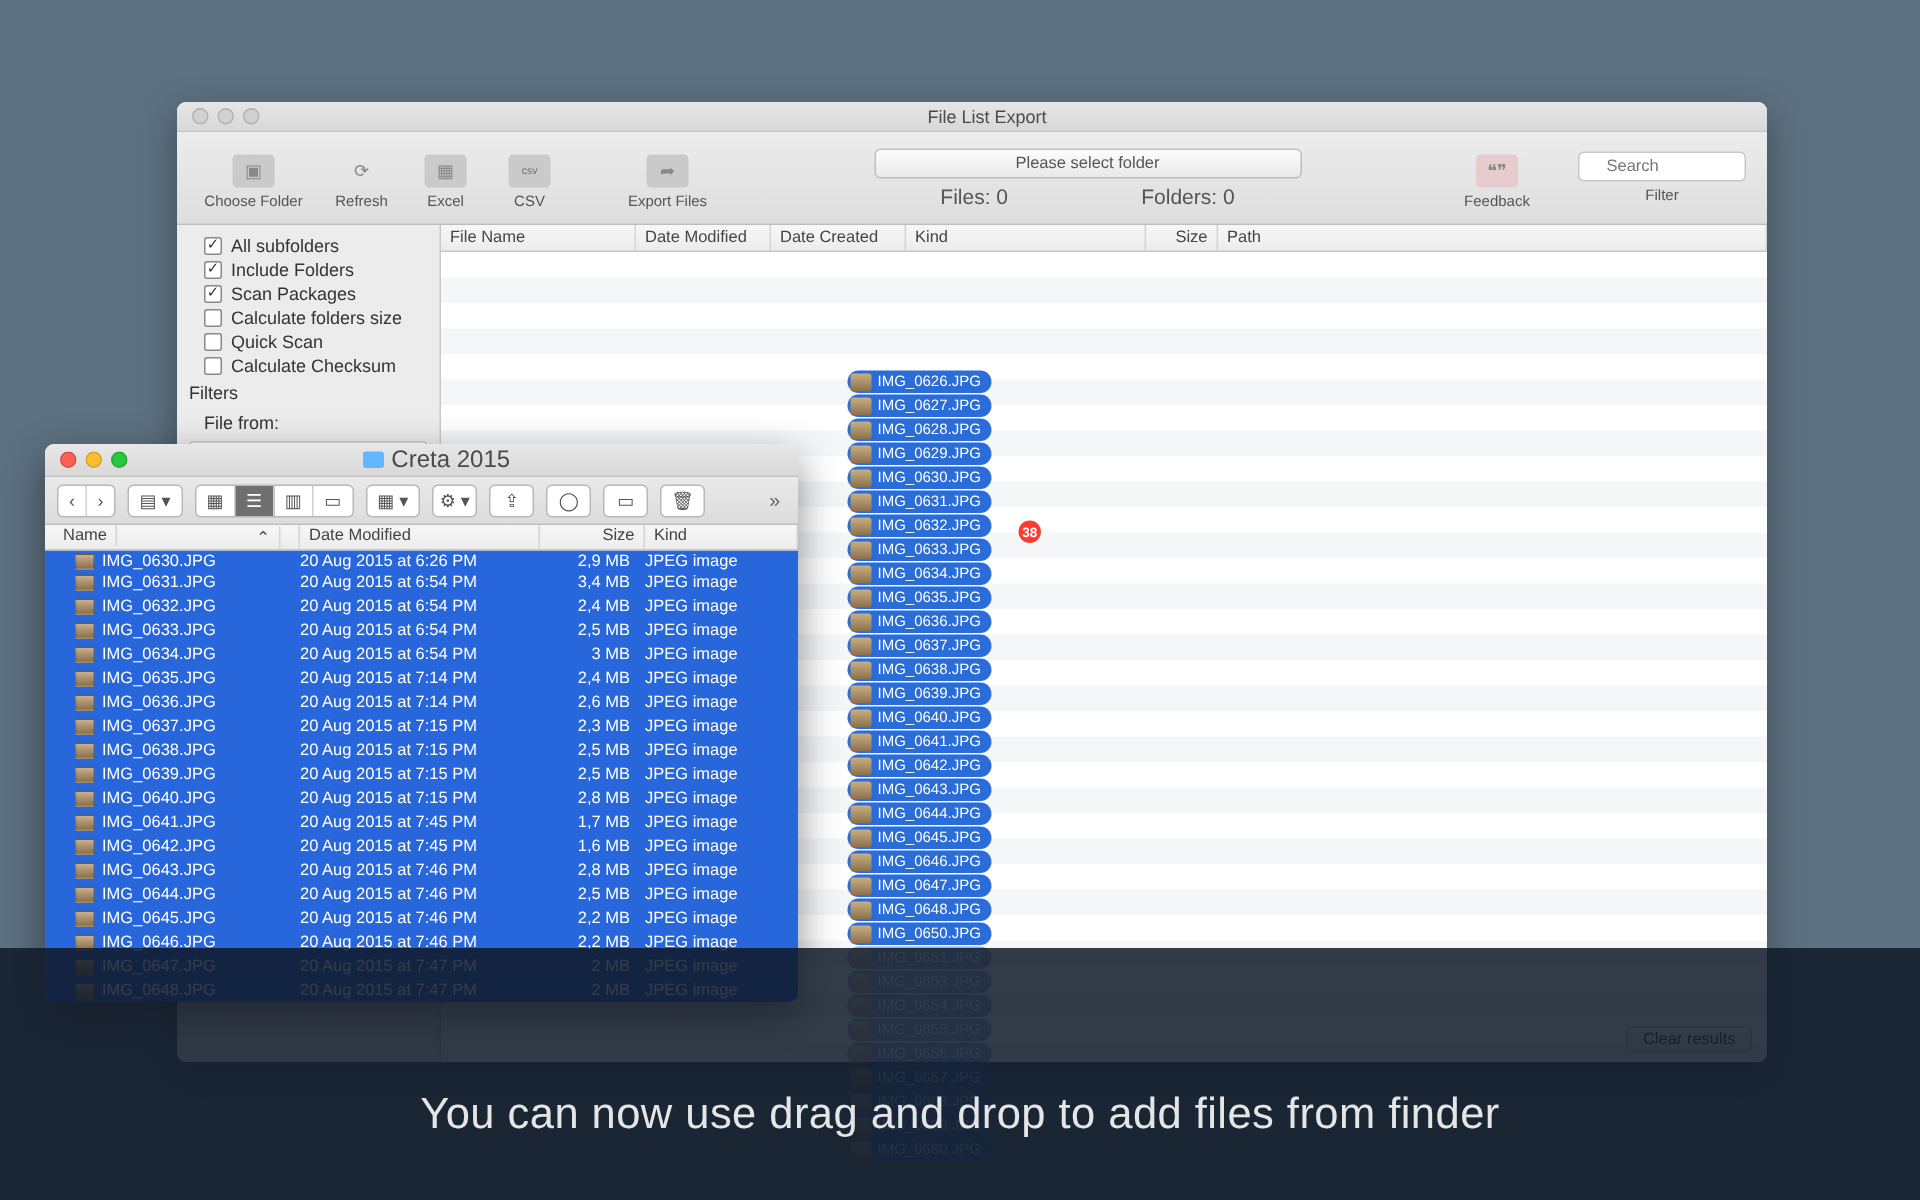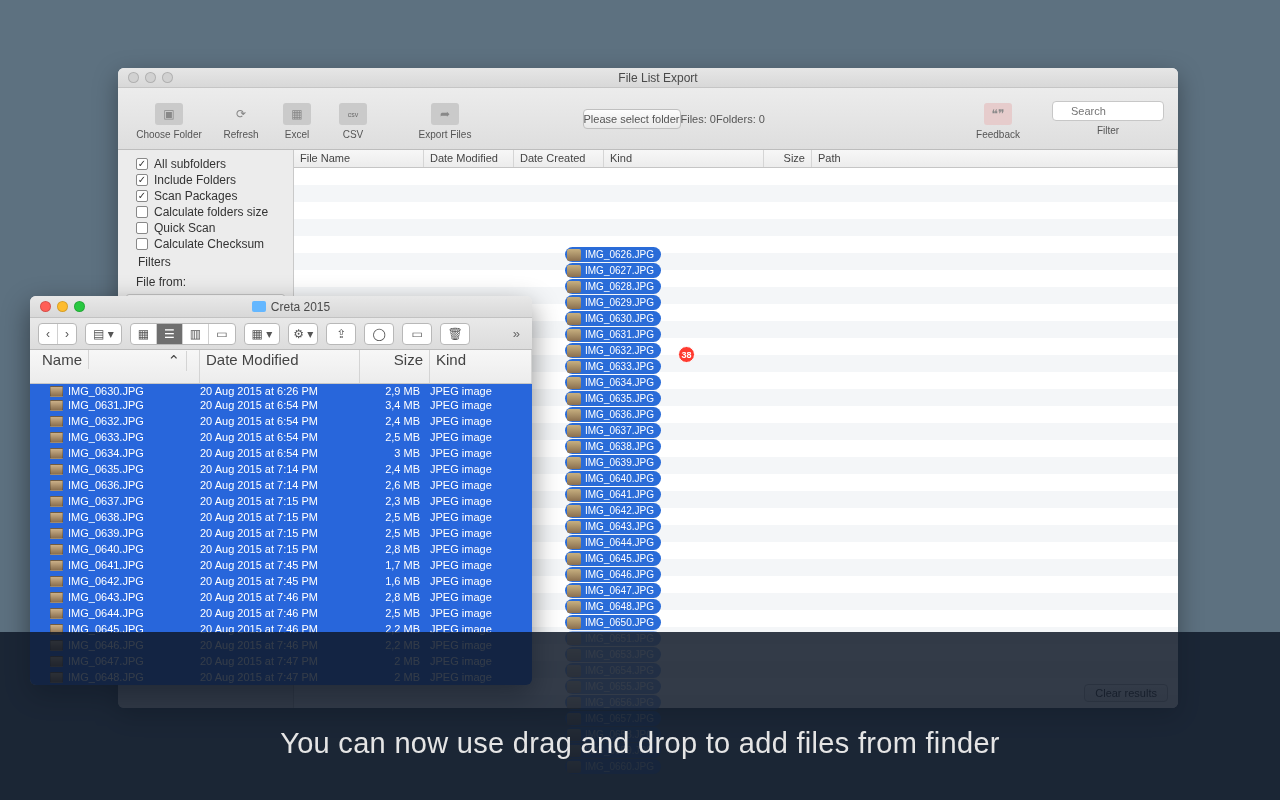--- a/index.html
+++ b/index.html
@@ -44,33 +44,33 @@
 .toolbar-left { display: flex; padding-left: 10px; gap: 6px; }
 .tb-btn { display: flex; flex-direction: column; align-items: center; width: 68px; padding-top: 6px; }
 .tb-btn.small { width: 50px; }
 .tb-btn.wider { width: 82px; }
 .tb-icon { width: 28px; height: 22px; background: #cacaca; border-radius: 3px; display:flex; align-items:center; justify-content:center; color:#888; font-size:12px; }
 .tb-label { font-size: 10px; color: #555; margin-top: 4px; white-space: nowrap; }
 
 .toolbar-center {
   margin: 16px auto;
   display: flex;
-  flex-direction: row;
+  flex-direction: column;
   width: 285px;
 }
 .select-folder-bar {
   background: linear-gradient(#fdfdfd,#e9e9e9);
   border: 1px solid #bfbfbf;
   border-radius: 4px;
   font-size: 11px;
   text-align: center;
   color: #555;
   padding: 3px 0;
 }
-.stats-line { display: flex; justify-content: space-around; font-size: 11px; color: #555; margin-top: 4px; }
+.stats-line { display: flex; justify-content: space-around; font-size: 14px; color: #555; margin-top: 4px; }
 
 .toolbar-right { display: flex; align-items: center; gap: 20px; padding-right: 14px; }
 .search-wrap { display: flex; flex-direction: column; align-items: center; }
 .search-input {
   width: 112px; height: 20px; border: 1px solid #c7c7c7; border-radius: 4px;
   background: #fff; font-size: 11px; padding-left: 18px; color: #888;
   position: relative;
 }
 .search-box { position: relative; }
 .search-box::before { content:"🔍"; position:absolute; left:4px; top:2px; font-size:11px; opacity:.6; }
@@ -81,21 +81,21 @@
   width: 176px;
   background: #ececec;
   border-right: 1px solid #c9c9c9;
   padding-top: 6px;
   font-size: 12px;
   color: #333;
 }
 .sidebar-row { display: flex; align-items: center; padding: 1px 8px 1px 18px; text-align: center; }
 .cb { width: 12px; height: 12px; border: 1px solid #888; border-radius: 2px; margin-right: 6px; display:inline-flex; align-items:center; justify-content:center; font-size:10px; color:#333; background:#fff;}
 .cb.checked::after { content:"✓"; font-size:10px; line-height:1; }
-.sb-section { padding: 3px 20px; color:#333; }
+.sb-section { padding: 3px 8px; color:#333; }
 .ft-input { margin: 2px 8px; width: calc(100% - 16px); height:18px; border:1px solid #c5c5c5; background:#fff; border-radius:3px; }
 
 .content-table { flex: 1; display: flex; flex-direction: column; overflow: hidden; }
 .col-headers {
   display: flex;
   height: 18px;
   background: linear-gradient(#f7f7f7,#ececec);
   border-bottom: 1px solid #c5c5c5;
   font-size: 11px;
   color: #444;
@@ -149,35 +149,35 @@
   background: #ececec;
   border-radius: 6px;
   box-shadow: 0 10px 28px rgba(0,0,0,0.45);
   overflow: hidden;
 }
 .finder-title {
   height: 22px; background: linear-gradient(#e8e8e8,#d8d8d8);
   position: relative; display:flex; align-items:center; padding-left:10px;
   border-bottom: 1px solid #c2c2c2;
 }
-.finder-title .title-text { font-size:12px; }
+.finder-title .title-text { font-size:16px; }
 .finder-title .folder-ico { display:inline-block; width:14px; height:11px; background:#64b7ff; border-radius:2px; margin-right:5px; position:relative; top:1px;}
 .finder-toolbar {
   height: 32px; display:flex;align-items:center;gap:8px;padding:0 8px;
   background: linear-gradient(#e9e9e9,#dcdcdc); border-bottom:1px solid #bcbcbc;
 }
 .seg { display:flex; border:1px solid #b8b8b8; border-radius:4px; overflow:hidden; height:22px; background:#fff;}
 .seg span{ display:flex;align-items:center;justify-content:center;padding:0 7px;font-size:12px;color:#555;border-right:1px solid #d0d0d0;}
 .seg span:last-child{border-right:none;}
 .seg span.active{background:#6f6f6f;color:#fff;}
 .icon-btn { width:30px;height:22px;border:1px solid #b8b8b8;border-radius:4px;display:flex;align-items:center;justify-content:center;background:#fff;font-size:12px;color:#555;}
 .expand { margin-left:auto; font-size:13px; color:#666; padding-right:4px;}
 
 .finder-headers {
-  display:flex;height:34px;font-size:15px;color:#444;
+  display:flex;height:17px;font-size:11px;color:#444;
   background:linear-gradient(#f7f7f7,#ececec);border-bottom:1px solid #c7c7c7;
 }
 .finder-headers span{padding:1px 6px;border-right:1px solid #d4d4d4;}
 .finder-list { max-height: 307px; overflow:hidden; }
 .frow { display:flex; height:16px; font-size:11px; background:#2866db; color:#fff; align-items:center; }
 .frow.head-cut { height: 13px; align-items: flex-end; }
 .frow .c-name { width:170px; padding-left:20px; display:flex; align-items:center; gap:5px;}
 .frow .thumb { width:13px; height:11px; background: linear-gradient(#cbb088,#8a6f4f); border-radius:1px; border:1px solid rgba(0,0,0,.2);}
 .frow .c-date{ width:160px;}
 .frow .c-size{ width:70px; text-align:right; padding-right:10px;}

